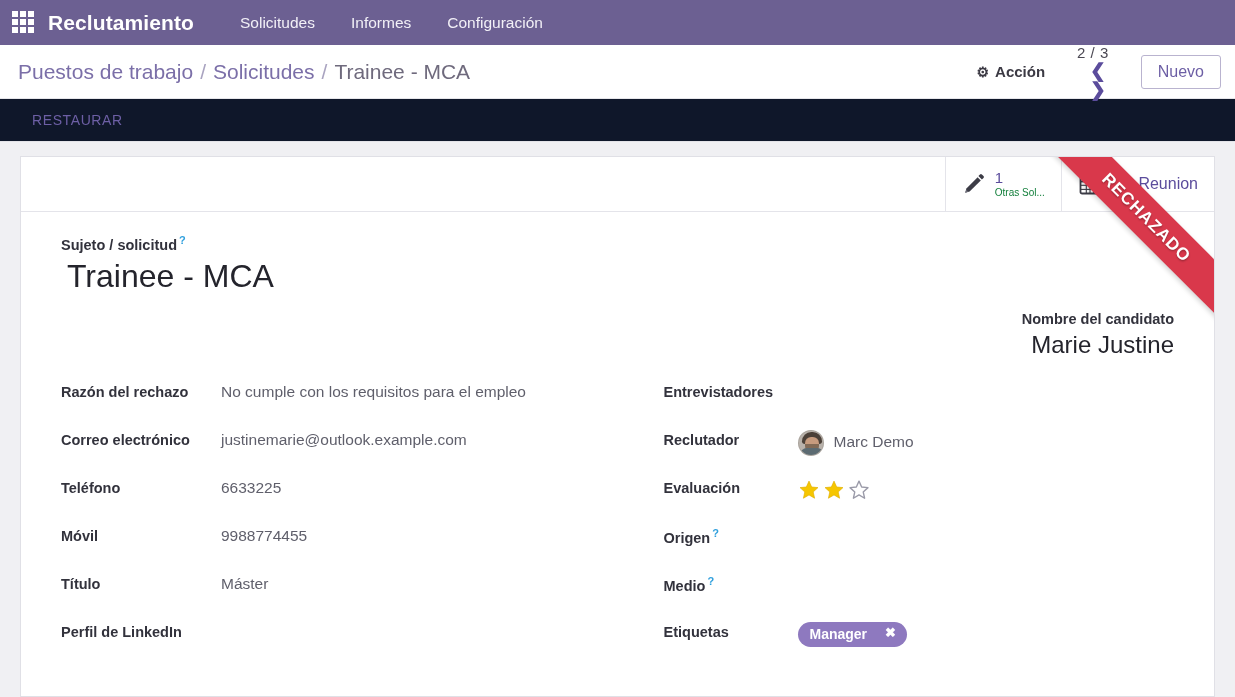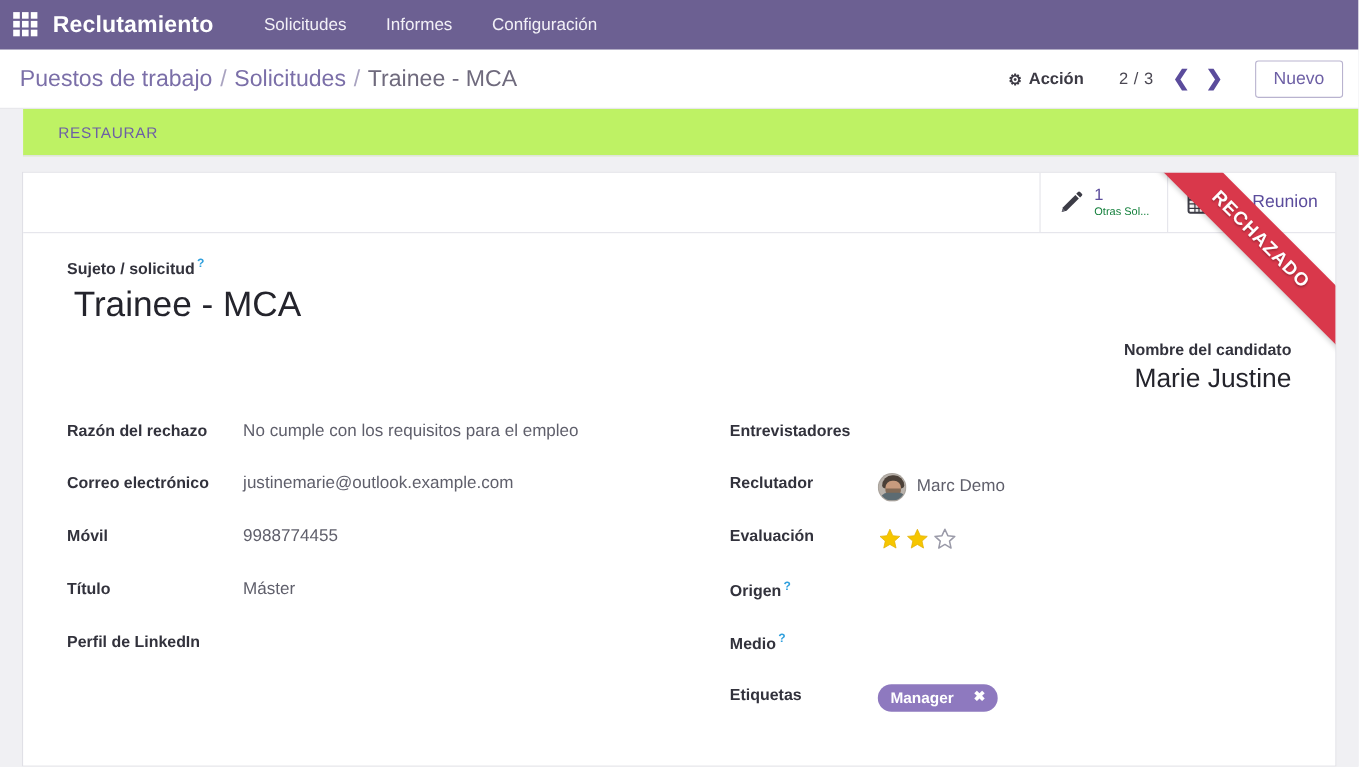--- a/index.html
+++ b/index.html
@@ -91,20 +91,21 @@
     padding: 4px 10px;
     white-space: nowrap;
   }
   .gear { font-size: 14px; color: #3c3a44; line-height: 1; }
   .pager {
     display: flex;
     align-items: center;
     gap: 0;
     margin-left: 22px;
     white-space: nowrap;
+    flex-direction: column;
   }
   .pager-count {
     font-size: 15px;
     color: #4b4853;
     letter-spacing: .5px;
     margin-right: 10px;
   }
   .pager-btn {
     color: #5b4c9c;
     font-size: 19px;
@@ -122,29 +123,28 @@
     color: #6d5fa5;
     font-size: 16px;
     padding: 7px 16px;
     cursor: pointer;
     font-family: inherit;
     white-space: nowrap;
   }
 
   
   .statusbar {
-    background: #bef264;
+    background: #0f172a;
     border-bottom: 1px solid #e3e3e8;
     height: 43px;
     display: flex;
     align-items: center;
     padding-left: 30px;
     position: relative;
     z-index: 20;
-    margin-left: 21px;
   }
   .restore-btn {
     font-size: 14px;
     letter-spacing: .6px;
     color: #6d5fa5;
     font-weight: 500;
     background: none;
     border: none;
     cursor: pointer;
     font-family: inherit;
@@ -433,20 +433,24 @@
           <div class="field-row">
             <div class="field-label">Razón del rechazo</div>
             <div class="field-value">No cumple con los requisitos para el empleo</div>
           </div>
 
           <div class="field-row">
             <div class="field-label">Correo electrónico</div>
             <div class="field-value">justinemarie@outlook.example.com</div>
           </div>
 
+          <div class="field-row">
+            <div class="field-label">Teléfono</div>
+            <div class="field-value">6633225</div>
+          </div>
 
           <div class="field-row">
             <div class="field-label">Móvil</div>
             <div class="field-value">9988774455</div>
           </div>
 
           <div class="field-row">
             <div class="field-label">Título</div>
             <div class="field-value">Máster</div>
           </div>

